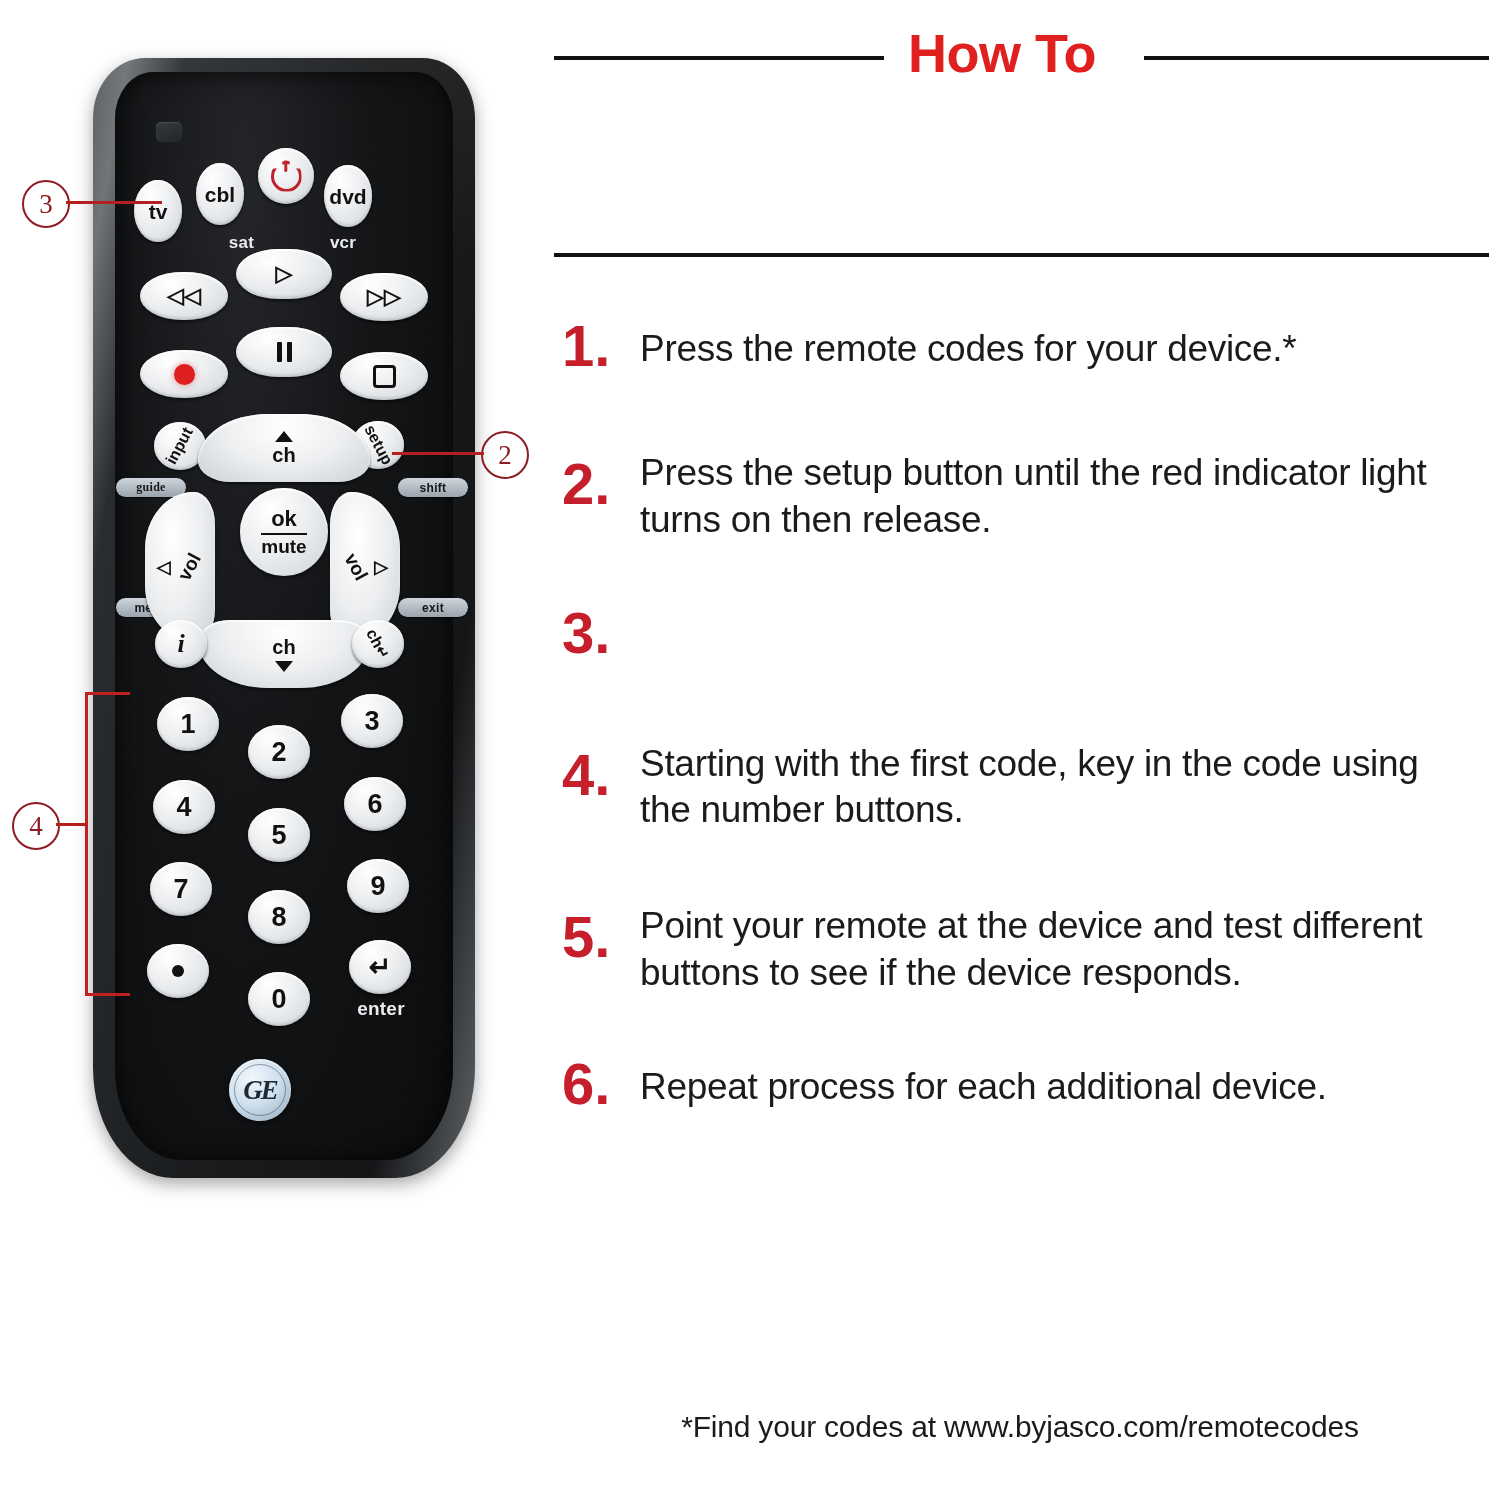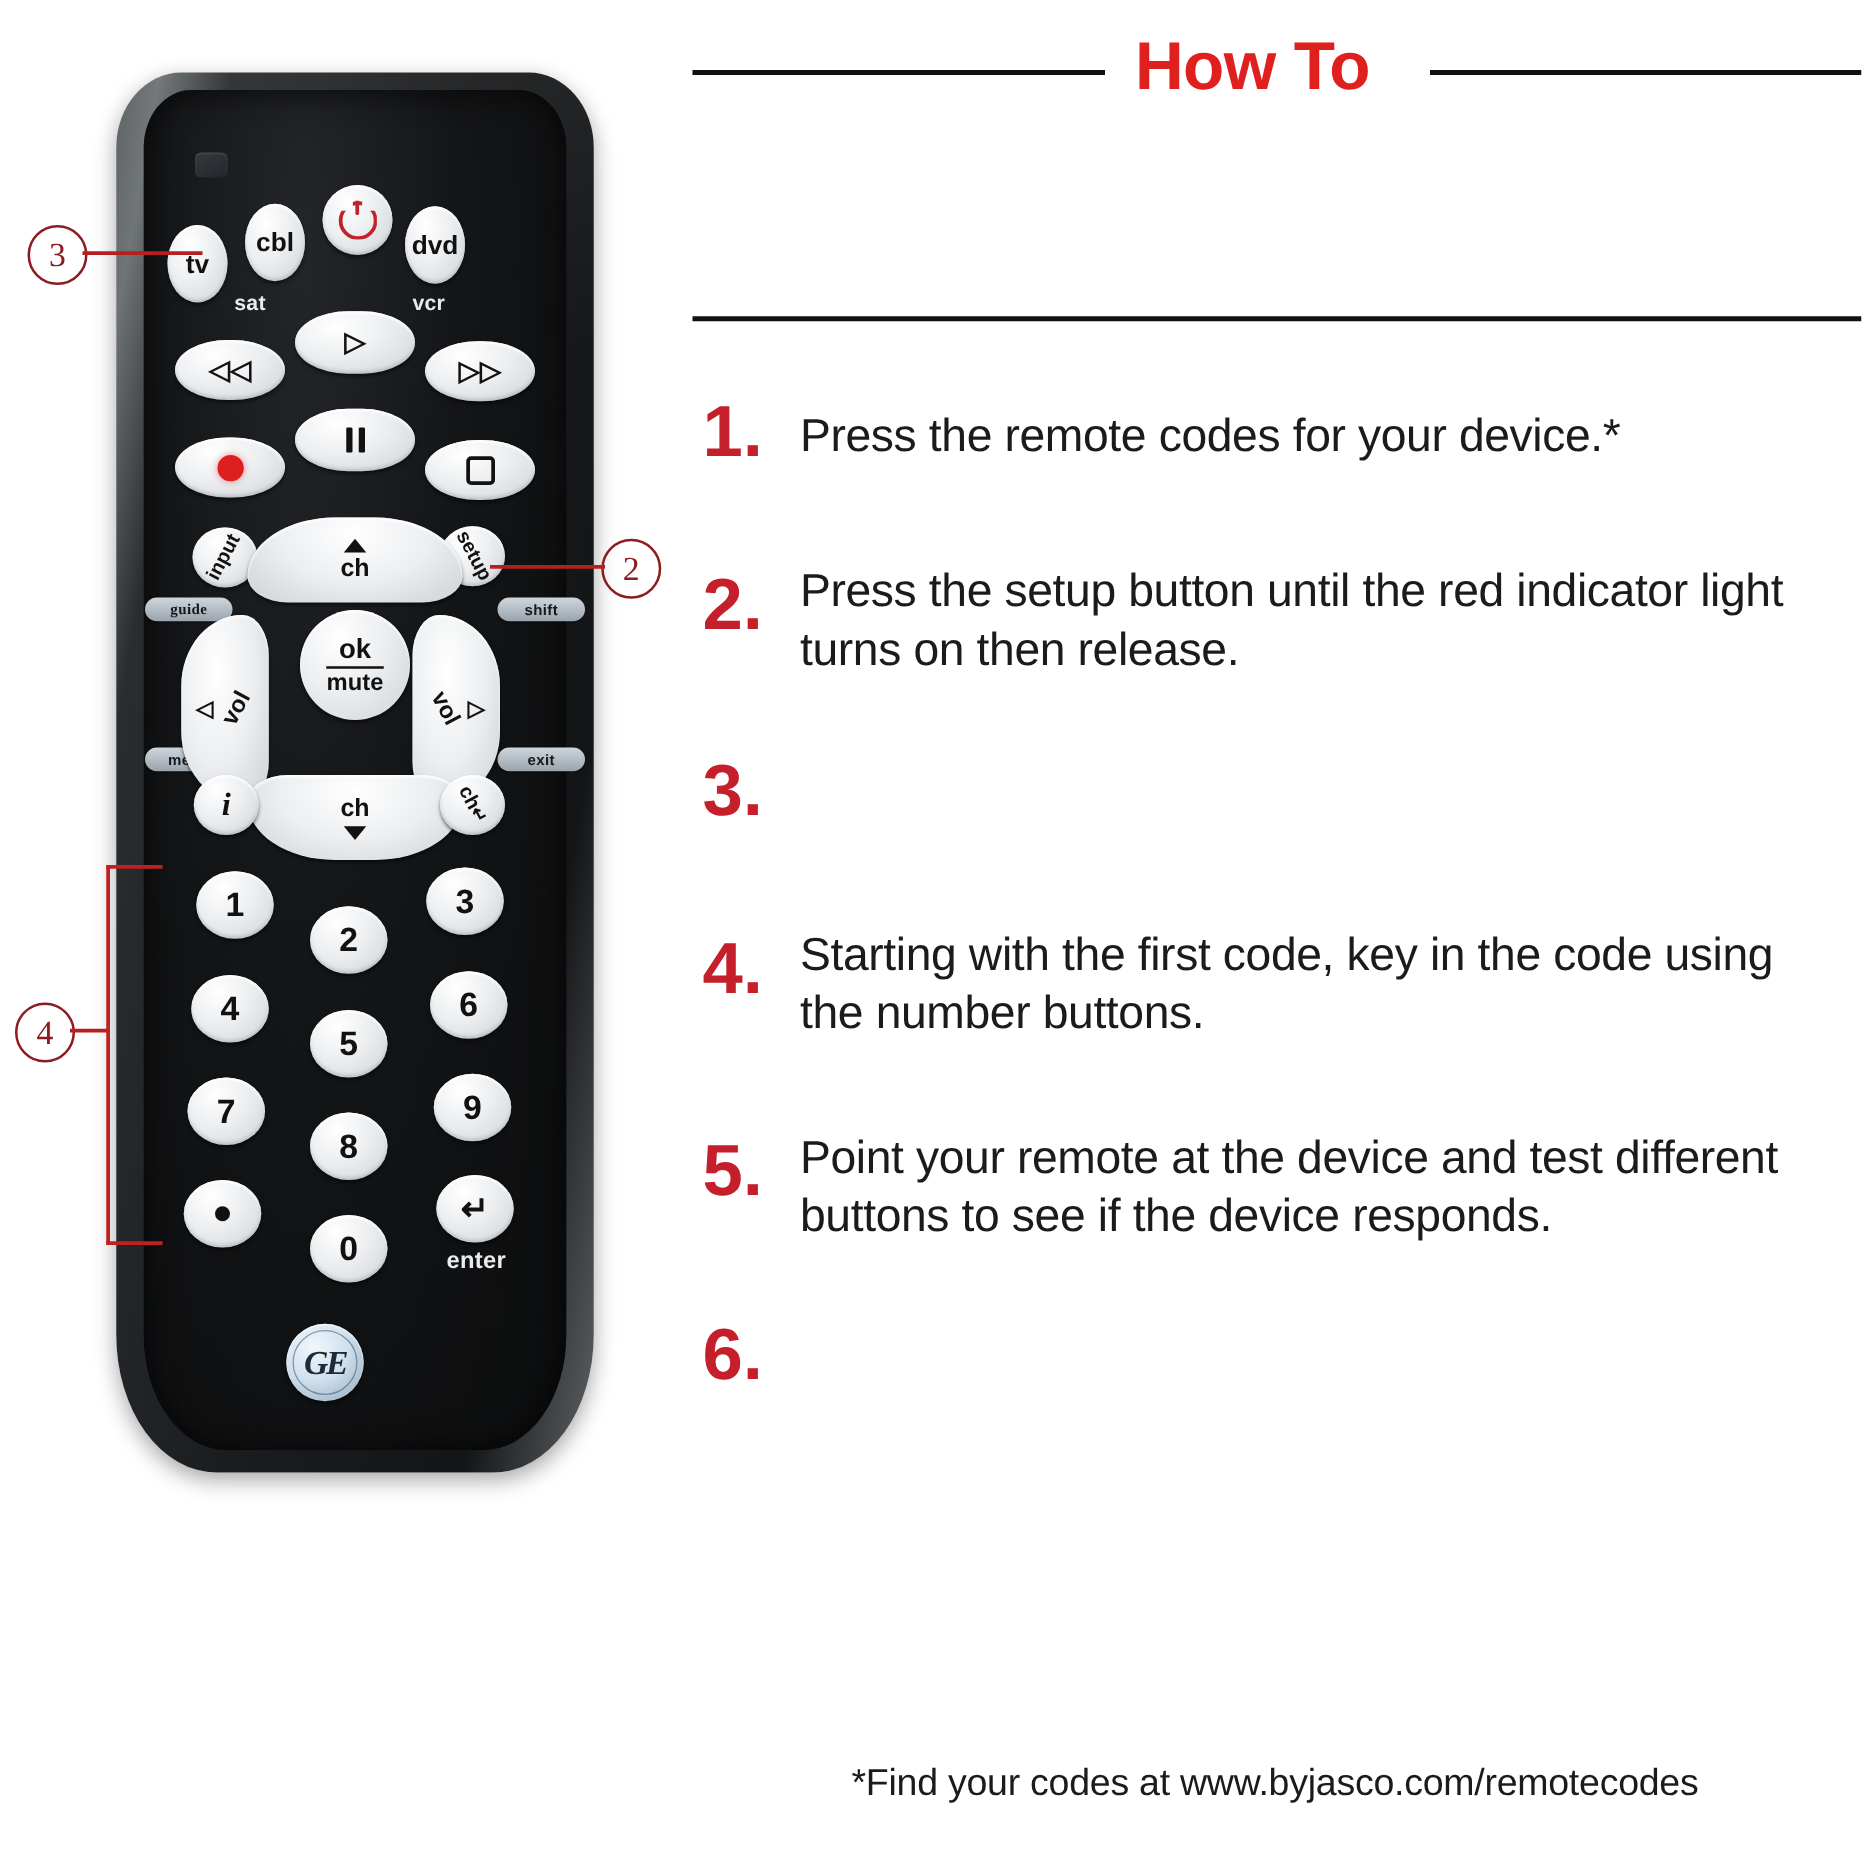--- a/index.html
+++ b/index.html
@@ -207,21 +207,21 @@
     </div>
 
     <div class="ir-window" style="left:156px;top:122px;"></div>
 
     <div class="key k-dev" style="left:134px;top:180px;">
       <span>tv</span>
     </div>
     <div class="key k-dev" style="left:196px;top:163px;">
       <span>cbl</span>
     </div>
-    <div class="caption" style="left:160px;top:233px;width:80px;">sat</div>
+    <div class="caption" style="left:174px;top:233px;width:80px;text-align:right;">sat</div>
 
     <div class="key k-pow" style="left:258px;top:148px;">
       <span class="pow-glyph"></span>
     </div>
 
     <div class="key k-dev" style="left:324px;top:165px;">
       <span>dvd</span>
     </div>
     <div class="caption" style="left:303px;top:233px;width:80px;">vcr</div>
 
@@ -388,20 +388,21 @@
         <div class="step-txt" style="width:820px">Starting with the first code, key in the code using the number buttons.</div>
       </div>
 
       <div class="step" style="margin-bottom:62px">
         <div class="step-num" style="padding-top:14px">5.</div>
         <div class="step-txt" style="width:868px">Point your remote at the device and test different buttons to see if the device responds.</div>
       </div>
 
       <div class="step">
         <div class="step-num">6.</div>
+        <div class="step-txt" style="width:840px">Repeat process for each additional device.</div>
       </div>
 
     </div>
 
     <div class="footnote">*Find your codes at www.byjasco.com/remotecodes</div>
   </div>
 
 </div>
 
 </body></html>

